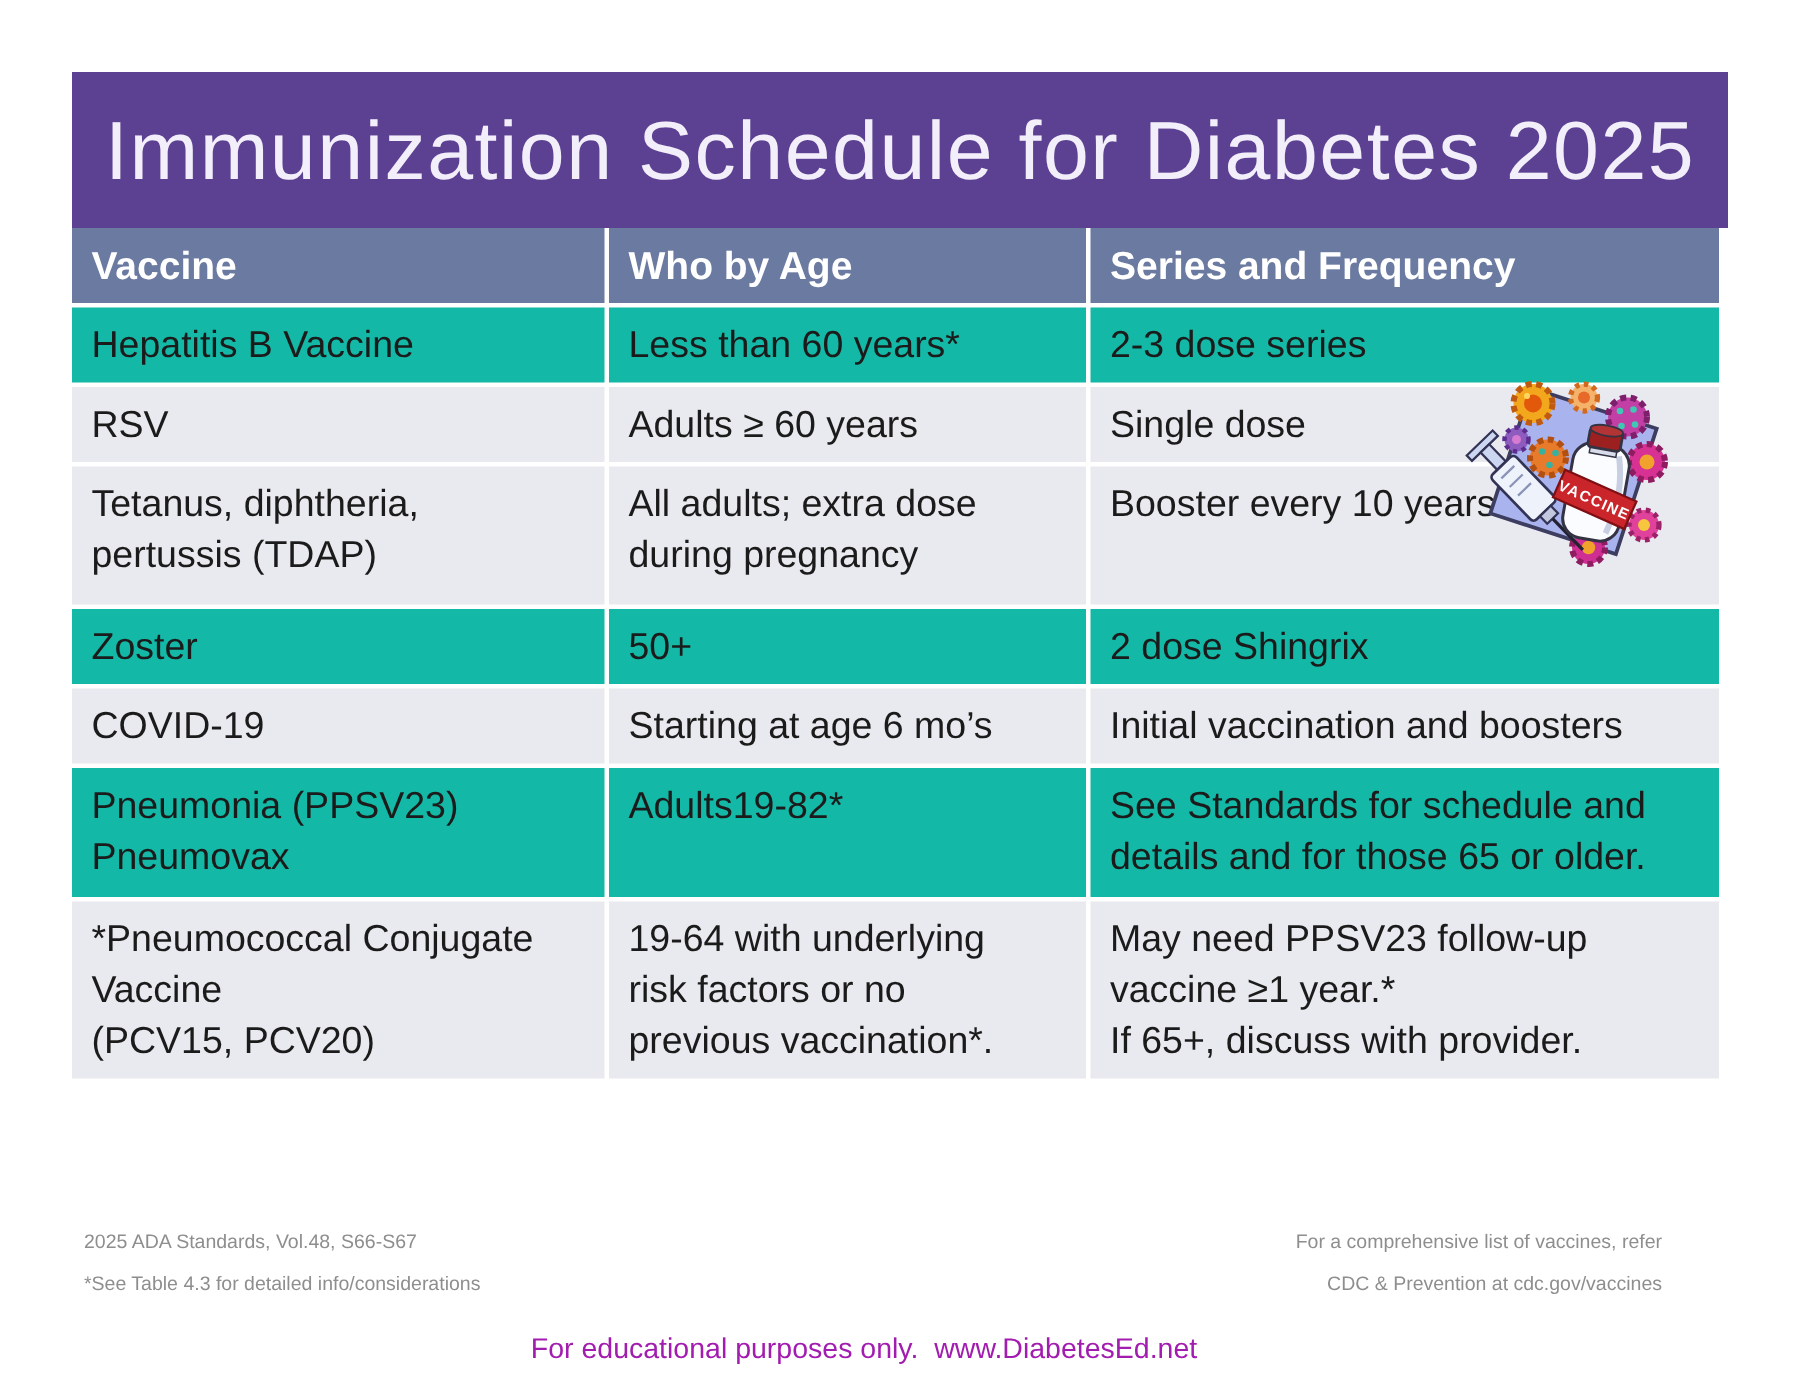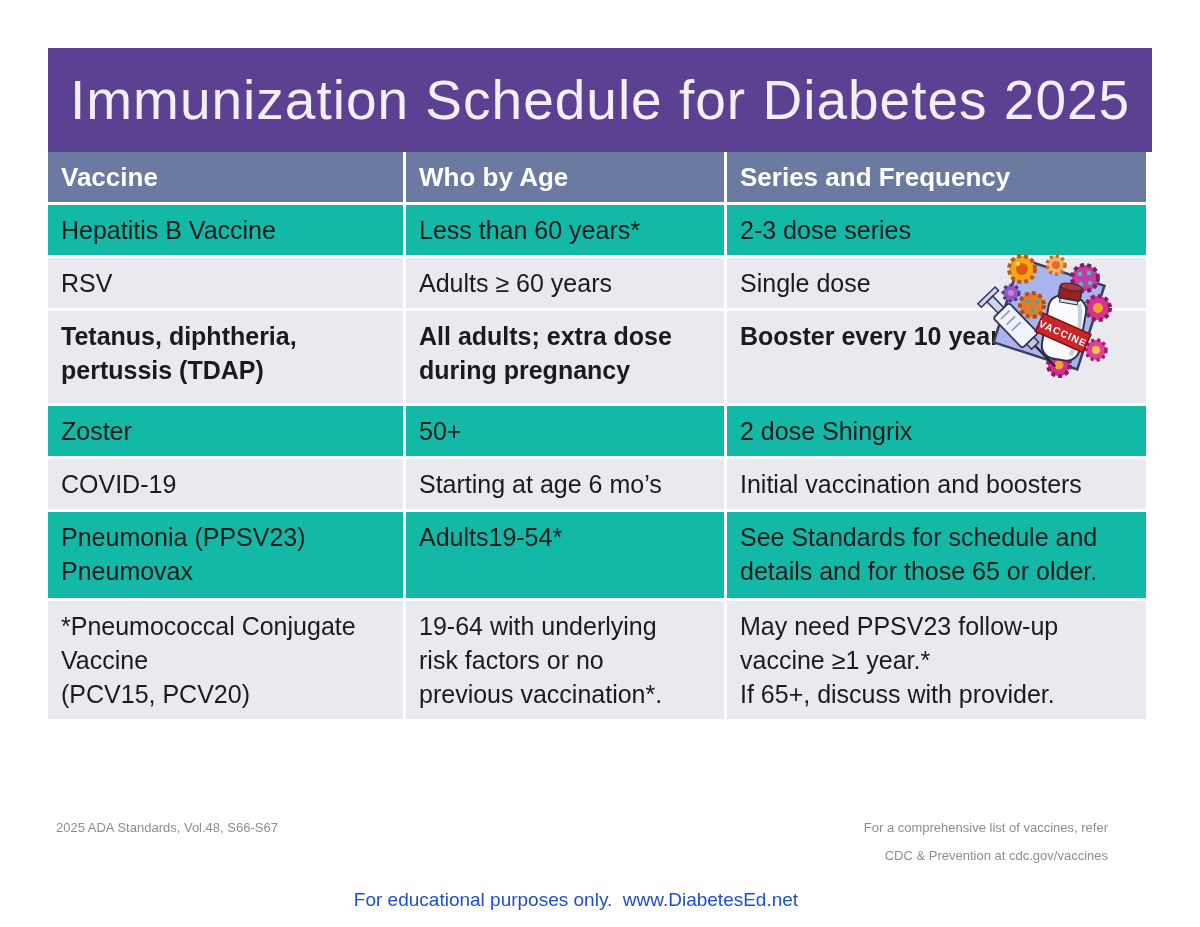--- a/index.html
+++ b/index.html
@@ -30,29 +30,29 @@
   }
   table.vax td {
     font-size:25px; color:#1b1b1b; line-height:34px;
     padding:8px 13px; vertical-align:top; white-space:pre-line;
     box-sizing:content-box;
   }
   tr.dark td  { background:#14b8a6; }
   tr.light td { background:#e9eaef; }
   tr.h1 td { height:34px; }
   tr.h2 td { height:70px; }
-  tr.h2b td { height:76px;font-weight:bold; }
+  tr.h2b td { height:76px; }
   tr.h3 td { height:102px; }
   
   .note { position:absolute; font-size:13px; color:#8e8e8e; line-height:28px; }
   .note-left  { left:56px;  top:814px; text-align:left; }
   .note-right { right:44px; top:814px; text-align:right; }
   .note-bottom {
     position:absolute; left:0; top:889px; width:100%; text-align:center;
-    font-size:19px; color:#1d4ed8; white-space:pre-wrap;
+    font-size:19px; color:#a21caf; white-space:pre-wrap;
   }
   
   .clipart { position:absolute; left:975px; top:244px; width:150px; height:142px; }
 </style>
 </head>
 <body>
 
 <div class="canvas">
 
   <div class="banner">
@@ -96,21 +96,21 @@
         <td>2 dose Shingrix</td>
       </tr>
       <tr class="light h1">
         <td>COVID-19</td>
         <td>Starting at age 6 mo’s</td>
         <td>Initial vaccination and boosters</td>
       </tr>
       <tr class="dark h2">
         <td>Pneumonia (PPSV23)
 Pneumovax</td>
-        <td>Adults19-54*</td>
+        <td>Adults19-82*</td>
         <td>See Standards for schedule and
 details and for those 65 or older.</td>
       </tr>
       <tr class="light h3">
         <td>*Pneumococcal Conjugate
 Vaccine
 (PCV15, PCV20)</td>
         <td>19-64 with underlying
 risk factors or no
 previous vaccination*.</td>
@@ -184,20 +184,21 @@
       <ellipse cx="89" cy="42.5" rx="11" ry="3.5" fill="#b23434" stroke="#333344" stroke-width="1.2"></ellipse>
       <g transform="rotate(14 89 89)">
         <rect x="63" y="79" width="52" height="20" fill="#c9252b" stroke="#7e1013" stroke-width="1.5"></rect>
         <text x="89" y="93" text-anchor="middle" font-size="10" font-weight="bold" fill="#ffffff" letter-spacing="1" font-family="Liberation Sans, sans-serif">VACCINE</text>
       </g>
     </g>
   </svg>
 
   <div class="note note-left">
     <div>2025 ADA Standards, Vol.48, S66-S67</div>
+    <div>*See Table 4.3 for detailed info/considerations</div>
   </div>
 
   <div class="note note-right">
     <div>For a comprehensive list of vaccines, refer</div>
     <div>CDC &amp; Prevention at cdc.gov/vaccines</div>
   </div>
 
   <div class="note-bottom">For educational purposes only.  www.DiabetesEd.net</div>
 
 </div>

